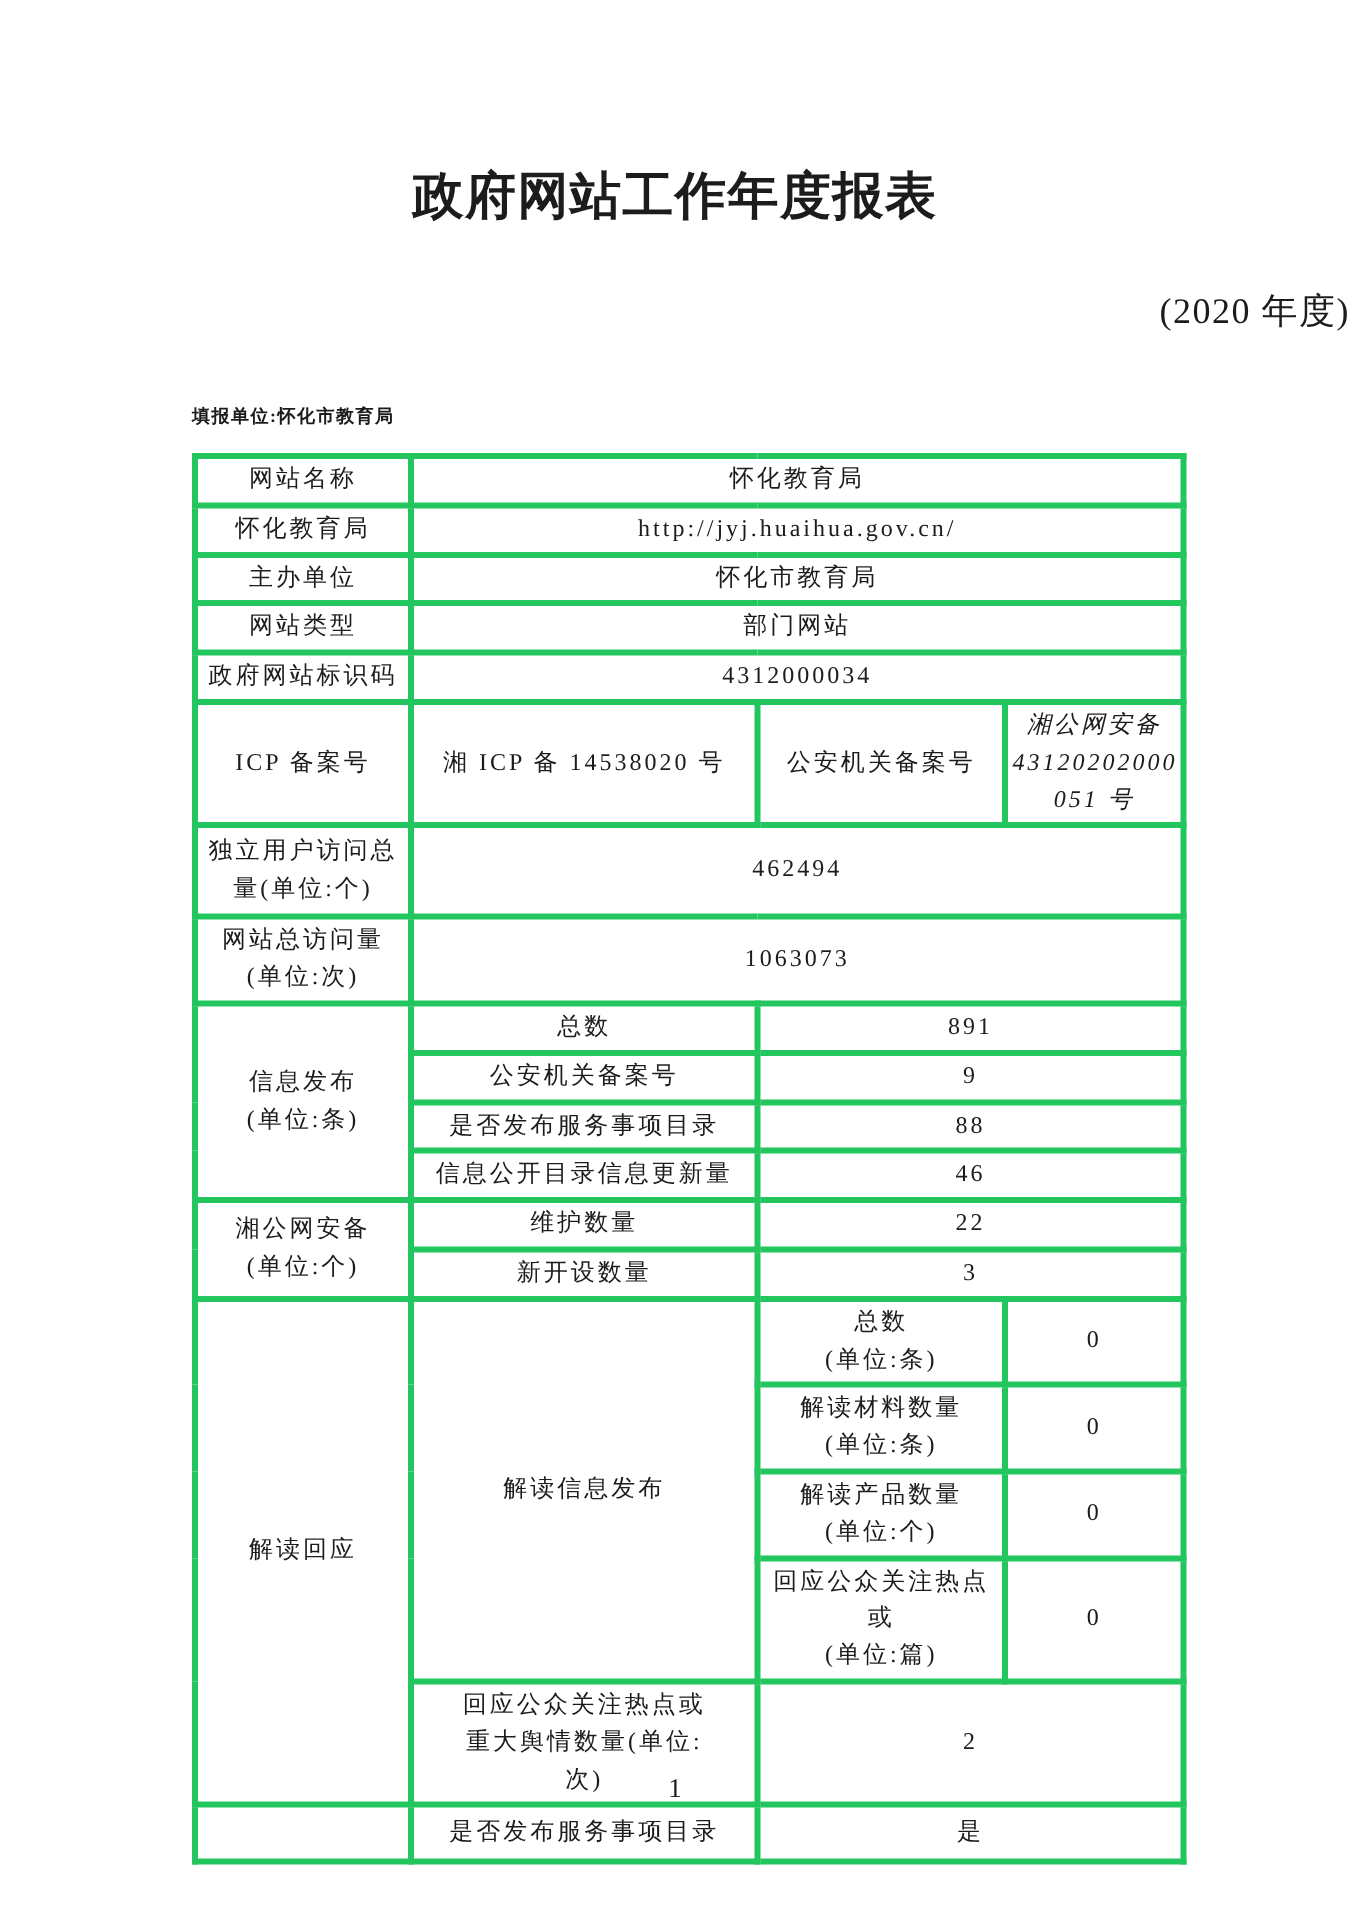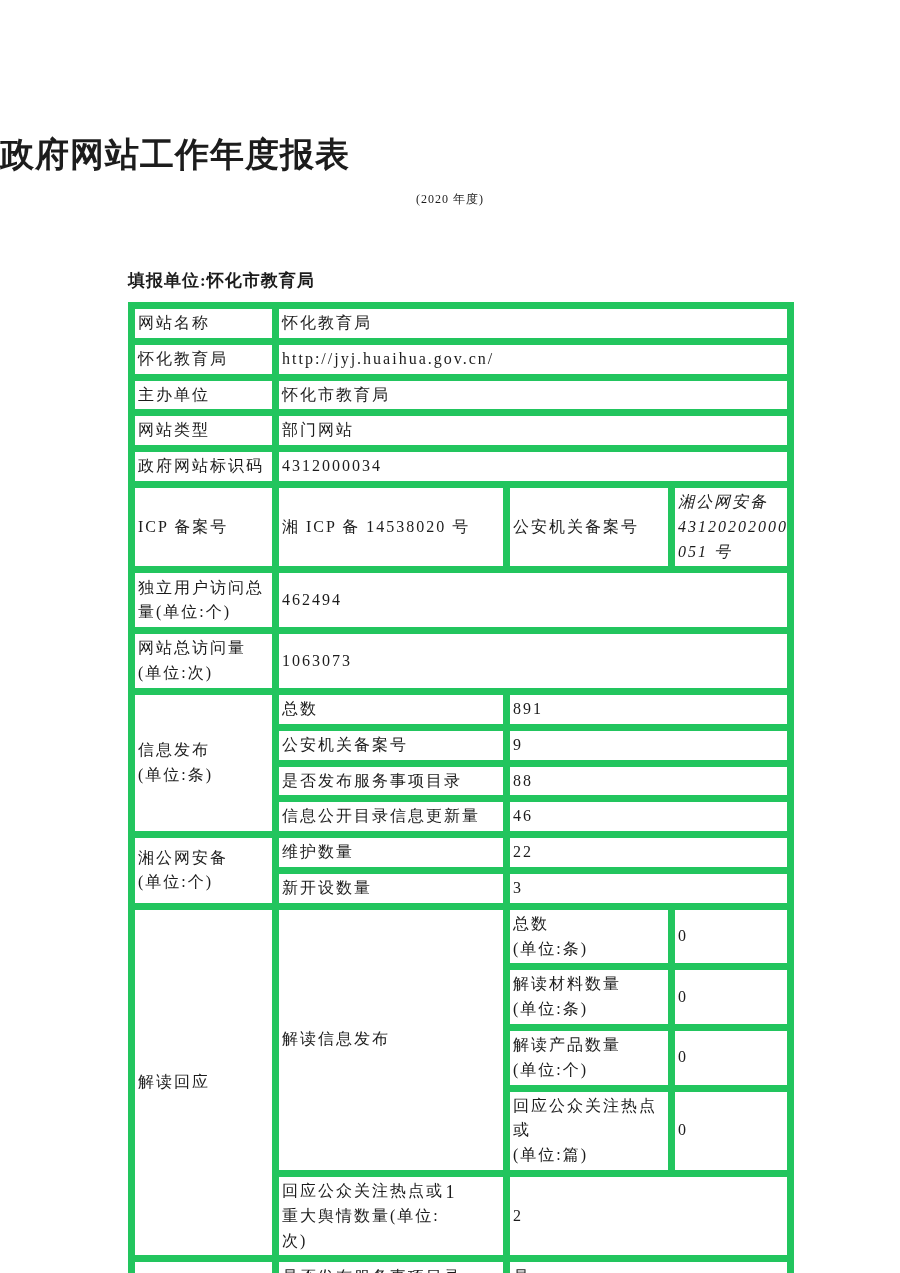--- a/index.html
+++ b/index.html
@@ -3,40 +3,40 @@
 <meta charset="utf-8">
 <style>
   html,body{margin:0;padding:0;background:#ffffff;}
   body{
     width:900px;height:1273px;
     font-family:"Liberation Serif","DejaVu Serif",serif;
     color:#1c1c1c;
   }
   .page{position:relative;width:900px;height:1273px;background:#ffffff;overflow:hidden;}
   .title{
-    position:absolute;top:132px;left:0;width:100%;
-    margin:0;text-align:left;
+    position:absolute;top:108px;left:0;width:100%;
+    margin:0;text-align:center;
     font-family:"Liberation Sans","DejaVu Sans",sans-serif;
     font-size:34px;font-weight:bold;letter-spacing:1px;
   }
   .subtitle{
     position:absolute;top:191px;left:0;width:100%;
-    text-align:center;font-size:12px;letter-spacing:1px;
+    text-align:right;font-size:24px;letter-spacing:1px;
   }
   .unit-line{
     position:absolute;top:269px;left:128px;
-    font-size:17px;font-weight:bold;letter-spacing:1px;
+    font-size:12px;font-weight:bold;letter-spacing:1px;
   }
   table.report{
     position:absolute;top:302px;left:128px;
     width:659px;border-collapse:collapse;table-layout:fixed;
   }
   table.report td{
-    border:7px solid #22c55e;
-    text-align:left;vertical-align:middle;
+    border:4px solid #22c55e;
+    text-align:center;vertical-align:middle;
     font-size:16px;letter-spacing:2px;line-height:1.55;
     padding:2px 3px;white-space:pre-line;
     overflow:hidden;
   }
   td.tight{letter-spacing:0;font-style:italic;}
   tr.rh-a{height:30px}
   tr.rh-b{height:31px}
   tr.rh-icp{height:80px}
   tr.rh-u{height:61px}
   tr.rh-t{height:54px}

